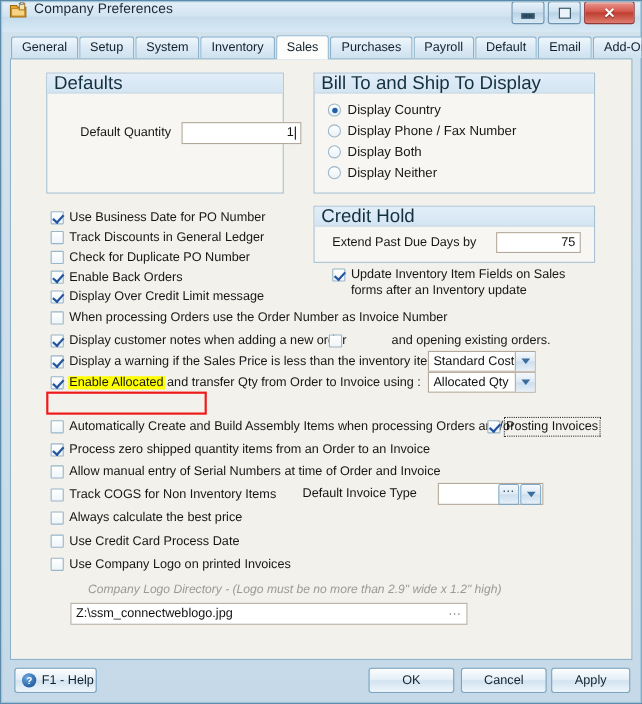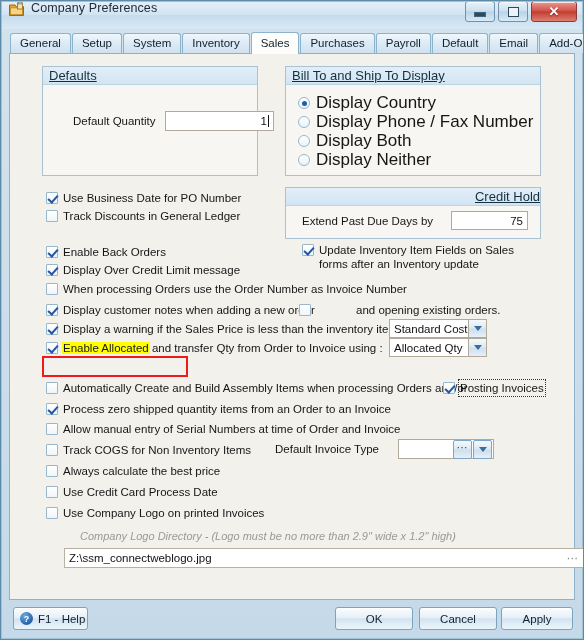--- a/index.html
+++ b/index.html
@@ -143,25 +143,24 @@
   .groupbox {
     position: absolute;
     box-sizing: border-box;
     border: 1px solid #a8c2d4;
     background: #f7f6f2;
   }
   .group-header {
     height: 17px;
     line-height: 17px;
     padding-left: 6px;
-    font-size: 13px;
+    font-size: 17px;
     color: #14303f;
     background: linear-gradient(180deg, #e2eef8 0%, #d3e5f2 100%);
     border-bottom: 1px solid #bcd3e2;
-    text-decoration: underline;
   }
 
   
   .lbl {
     position: absolute;
     font-size: 11.5px;
     color: #161616;
     white-space: nowrap;
   }
 
@@ -258,21 +257,21 @@
   .radio.sel::after {
     content: "";
     position: absolute;
     left: 2.5px; top: 2.5px;
     width: 5px; height: 5px;
     border-radius: 50%;
     background: #1f5fa8;
   }
   .rblabel {
     margin-left: 6px;
-    font-size: 17px;
+    font-size: 12px;
     color: #161616;
   }
 
   
   .combo {
     position: absolute;
     box-sizing: border-box;
     border: 1px solid #b3a99a;
     background: #ffffff;
     display: flex;
@@ -449,33 +448,37 @@
     </div>
     <div class="rbrow" style="left:288px; top:77px;">
       <span class="radio"></span>
       <span class="rblabel">Display Both</span>
     </div>
     <div class="rbrow" style="left:288px; top:96px;">
       <span class="radio"></span>
       <span class="rblabel">Display Neither</span>
     </div>
 
-    <div class="groupbox" style="left:275px; top:133px; width:256px; height:52px;text-align:right;">
+    <div class="groupbox" style="left:275px; top:133px; width:256px; height:52px;">
       <div class="group-header">Credit Hold</div>
     </div>
     <span class="lbl" style="left:292px; top:161px;">Extend Past Due Days by</span>
     <div class="txt right" style="left:441px; top:157px; width:77px; height:19px;">75</div>
 
     <div class="cbrow" style="left:36px; top:137px;">
       <span class="cbox checked"></span>
       <span class="cblabel">Use Business Date for PO Number</span>
     </div>
     <div class="cbrow" style="left:36px; top:155px;">
       <span class="cbox"></span>
       <span class="cblabel">Track Discounts in General Ledger</span>
+    </div>
+    <div class="cbrow" style="left:36px; top:173px;">
+      <span class="cbox"></span>
+      <span class="cblabel">Check for Duplicate PO Number</span>
     </div>
     <div class="cbrow" style="left:36px; top:191px;">
       <span class="cbox checked"></span>
       <span class="cblabel">Enable Back Orders</span>
     </div>
     <div class="cbrow" style="left:36px; top:209px;">
       <span class="cbox checked"></span>
       <span class="cblabel">Display Over Credit Limit message</span>
     </div>
     <div class="cbrow" style="left:36px; top:228px;">
@@ -560,21 +563,21 @@
       <span class="cval"></span>
       <span class="cbtn framed">
           <span class="ellip">⋯</span>
         </span>
       <span class="cbtn framed">
           <span class="arrow-down"></span>
         </span>
     </div>
 
     <span class="logo-note" style="left:70px; top:476px;">Company Logo Directory - (Logo must be no more than 2.9" wide x 1.2" high)</span>
-    <div class="pathbox" style="left:54px; top:494px; width:520px; height:20px;">
+    <div class="pathbox" style="left:54px; top:494px; width:361px; height:20px;">
       <span>Z:\ssm_connectweblogo.jpg</span>
       <span class="dots">⋯</span>
     </div>
   </div>
 
   <div class="footer">
     <div class="sep-line"></div>
     <div class="btn help" style="left:12px; top:8px; width:75px;">
       <span class="help-icon">?</span>
       <span>F1 - Help</span>

